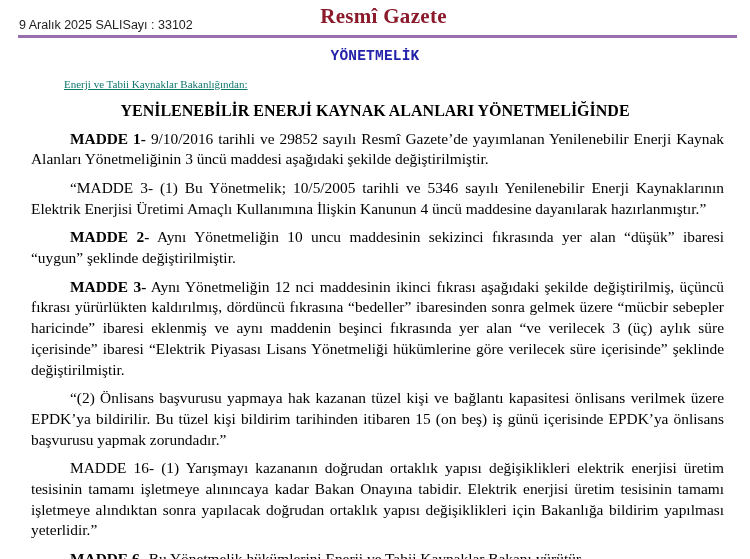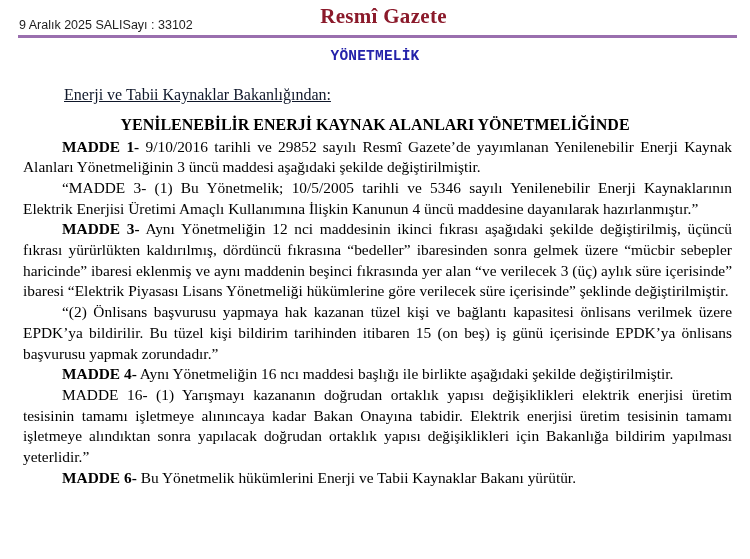--- a/index.html
+++ b/index.html
@@ -51,44 +51,44 @@
     margin-top: 10px;
     text-align: center;
     font-family: Liberation Mono, monospace;
     font-weight: bold;
     font-size: 14.5px;
     letter-spacing: 0.2px;
     color: #2422aa;
   }
 
   .issuer {
-    margin: 22px 0 0 64px;
-    font-size: 16px;
+    margin: 14px 0 0 64px;
+    font-size: 11px;
     text-decoration: underline;
-    color: #0f172a;
+    color: #0f766e;
   }
 
   .reg-title {
     margin-top: 11px;
     text-align: center;
     font-weight: bold;
     font-size: 16px;
     line-height: 19.5px;
     color: #000000;
   }
 
   main.body-text {
     margin: 2px 18px 0 23px;
     text-align: justify;
     font-size: 15.4px;
     line-height: 20.7px;
     color: #000000;
   }
   main.body-text p {
-    margin: 0;
+    margin: 8px;
     text-indent: 39px;
   }
   main.body-text p b { font-weight: bold; }
 </style>
 </head>
 <body>
 
 <div class="page">
 
   <header class="masthead">
@@ -103,20 +103,20 @@
 
   <div class="issuer">Enerji ve Tabii Kaynaklar Bakanlığından:</div>
 
   <div class="reg-title">
     <div>YENİLENEBİLİR ENERJİ KAYNAK ALANLARI YÖNETMELİĞİNDE</div>
   </div>
 
   <main class="body-text">
     <p><b>MADDE 1-</b><span> 9/10/2016 tarihli ve 29852 sayılı Resmî Gazete’de yayımlanan Yenilenebilir Enerji Kaynak Alanları Yönetmeliğinin 3 üncü maddesi aşağıdaki şekilde değiştirilmiştir.</span></p>
     <p><b></b><span>“MADDE 3- (1) Bu Yönetmelik; 10/5/2005 tarihli ve 5346 sayılı Yenilenebilir Enerji Kaynaklarının Elektrik Enerjisi Üretimi Amaçlı Kullanımına İlişkin Kanunun 4 üncü maddesine dayanılarak hazırlanmıştır.”</span></p>
+    <p><b>MADDE 2-</b><span> Aynı Yönetmeliğin 10 uncu maddesinin sekizinci fıkrasında yer alan “düşük” ibaresi “uygun” şeklinde değiştirilmiştir.</span></p>
     <p><b>MADDE 3-</b><span> Aynı Yönetmeliğin 12 nci maddesinin ikinci fıkrası aşağıdaki şekilde değiştirilmiş, üçüncü fıkrası yürürlükten kaldırılmış, dördüncü fıkrasına “bedeller” ibaresinden sonra gelmek üzere “mücbir sebepler haricinde” ibaresi eklenmiş ve aynı maddenin beşinci fıkrasında yer alan “ve verilecek 3 (üç) aylık süre içerisinde” ibaresi “Elektrik Piyasası Lisans Yönetmeliği hükümlerine göre verilecek süre içerisinde” şeklinde değiştirilmiştir.</span></p>
     <p><b></b><span>“(2) Önlisans başvurusu yapmaya hak kazanan tüzel kişi ve bağlantı kapasitesi önlisans verilmek üzere EPDK’ya bildirilir. Bu tüzel kişi bildirim tarihinden itibaren 15 (on beş) iş günü içerisinde EPDK’ya önlisans başvurusu yapmak zorundadır.”</span></p>
-    <p><b>MADDE 4-</b><span> Aynı Yönetmeliğin 16 ncı maddesi başlığı ile birlikte aşağıdaki şekilde değiştirilmiştir.</span></p>
     <p><b></b><span>MADDE 16- (1) Yarışmayı kazananın doğrudan ortaklık yapısı değişiklikleri elektrik enerjisi üretim tesisinin tamamı işletmeye alınıncaya kadar Bakan Onayına tabidir. Elektrik enerjisi üretim tesisinin tamamı işletmeye alındıktan sonra yapılacak doğrudan ortaklık yapısı değişiklikleri için Bakanlığa bildirim yapılması yeterlidir.”</span></p>
     <p><b>MADDE 6-</b><span> Bu Yönetmelik hükümlerini Enerji ve Tabii Kaynaklar Bakanı yürütür.</span></p>
   </main>
 
 </div>
 
 </body></html>

